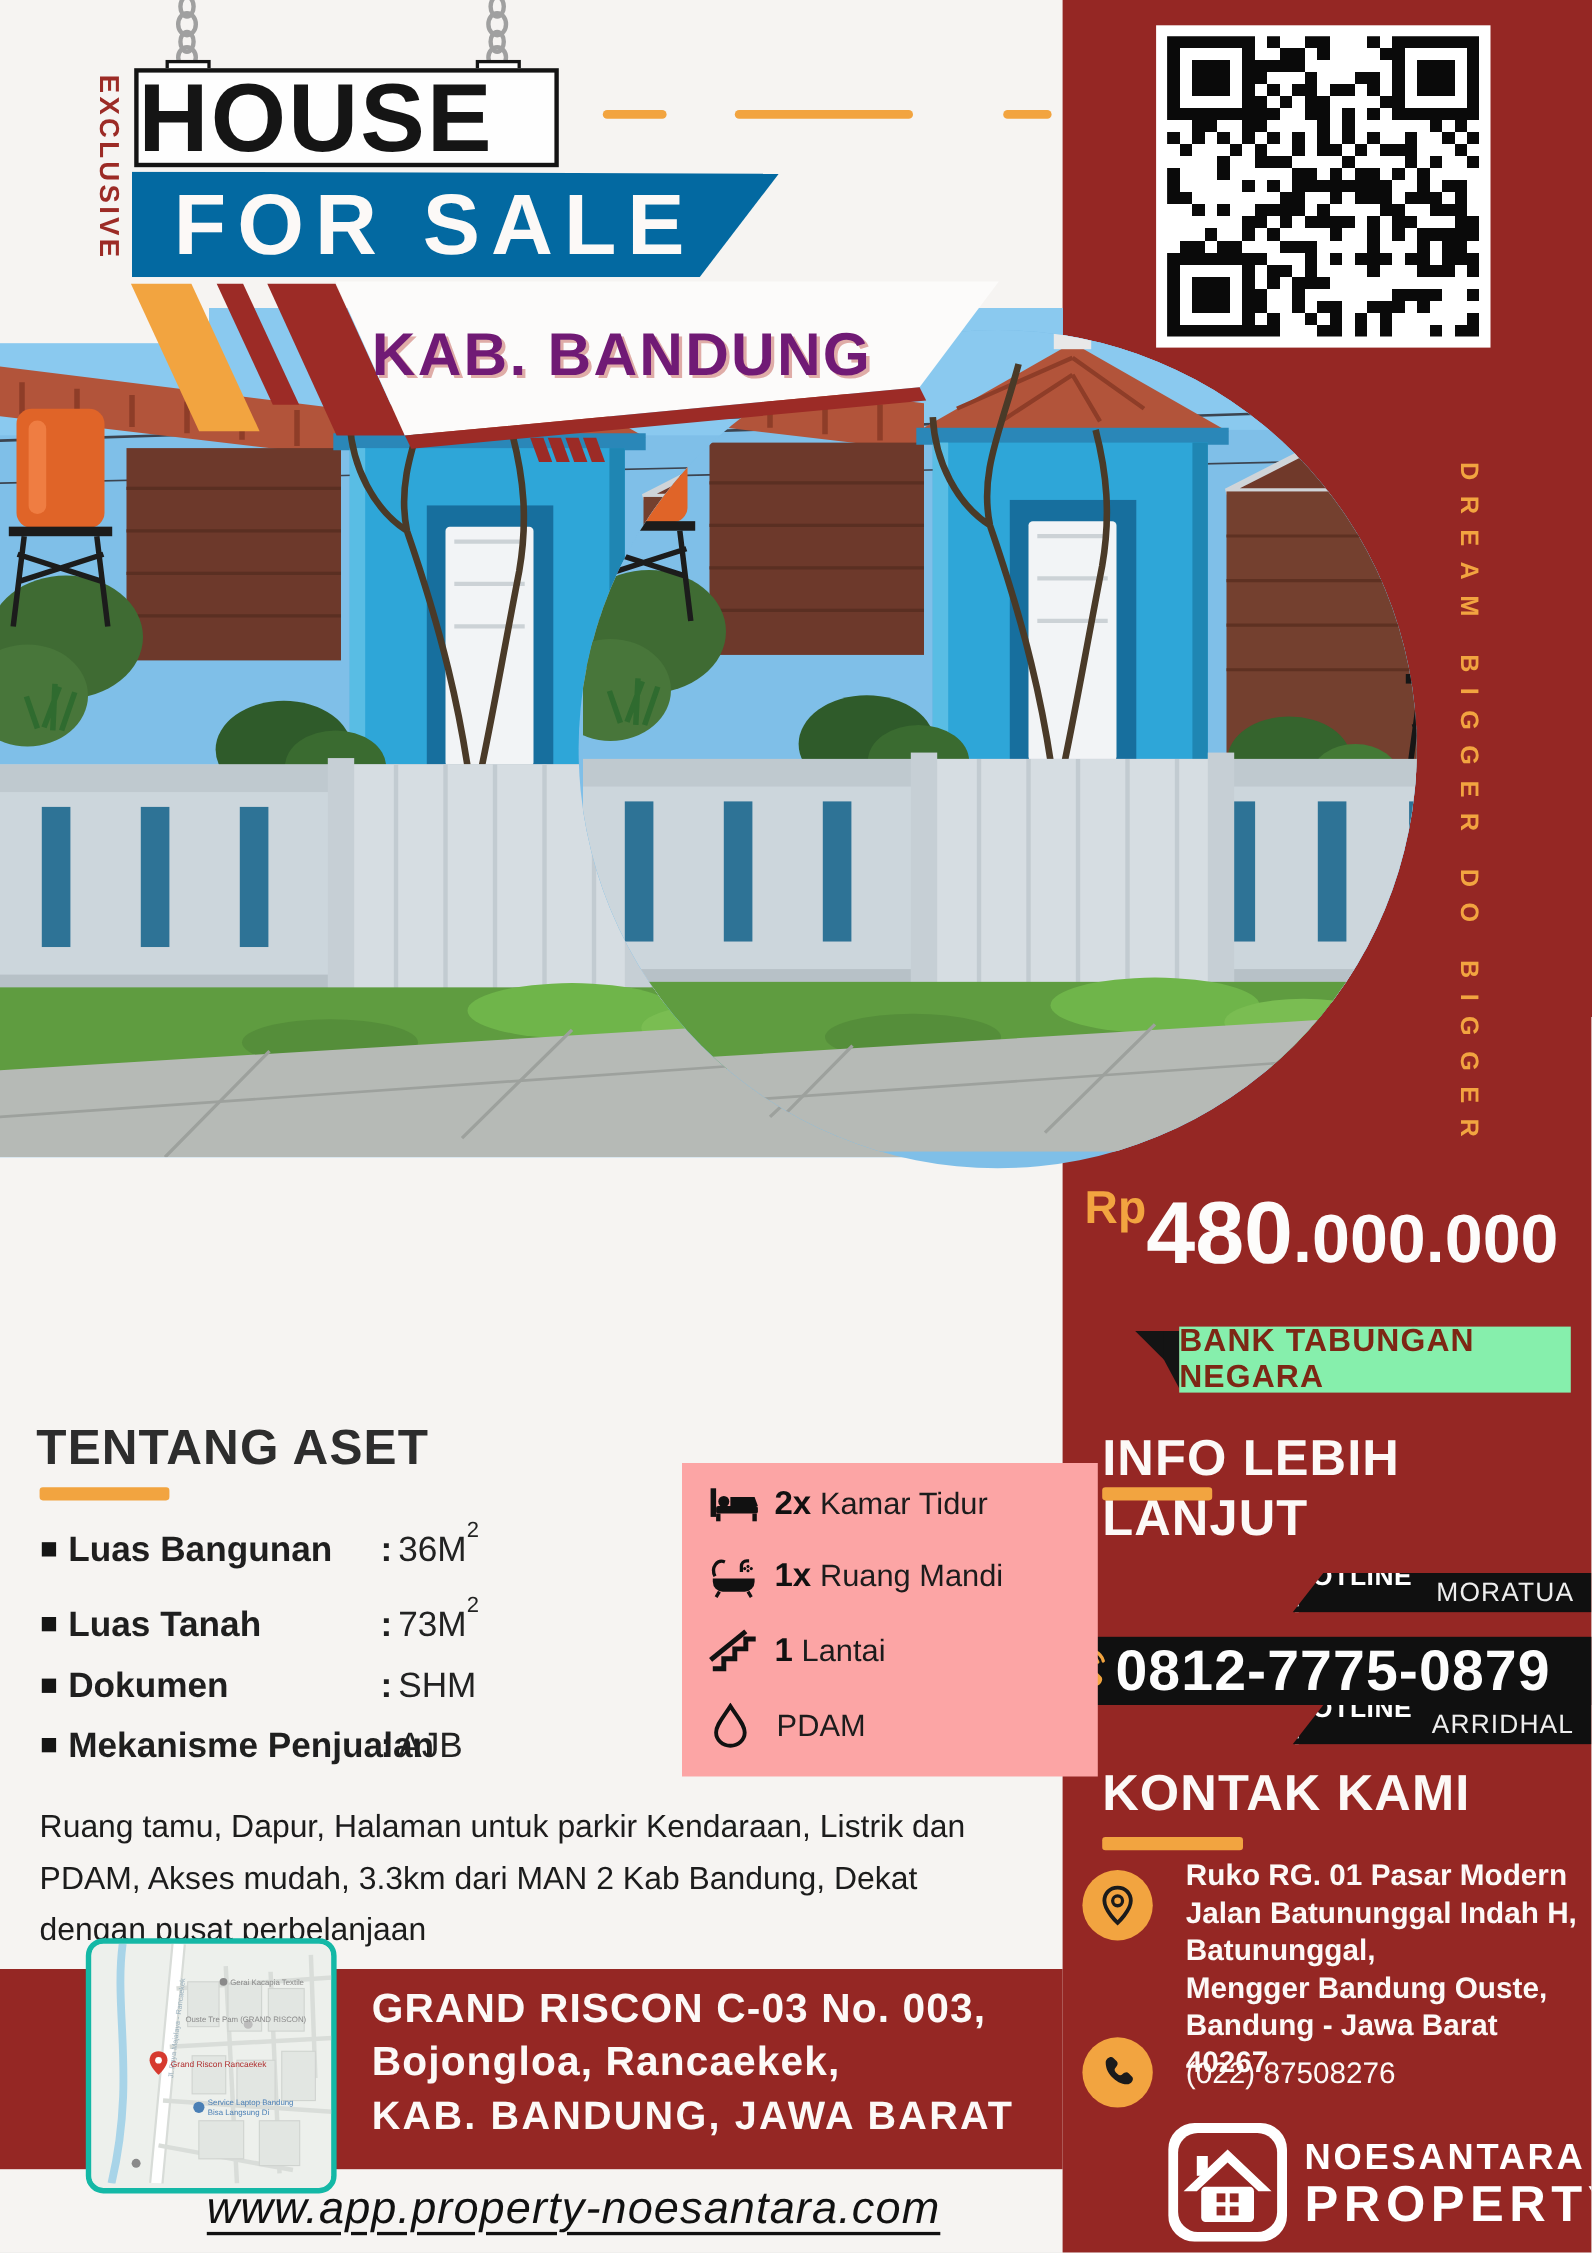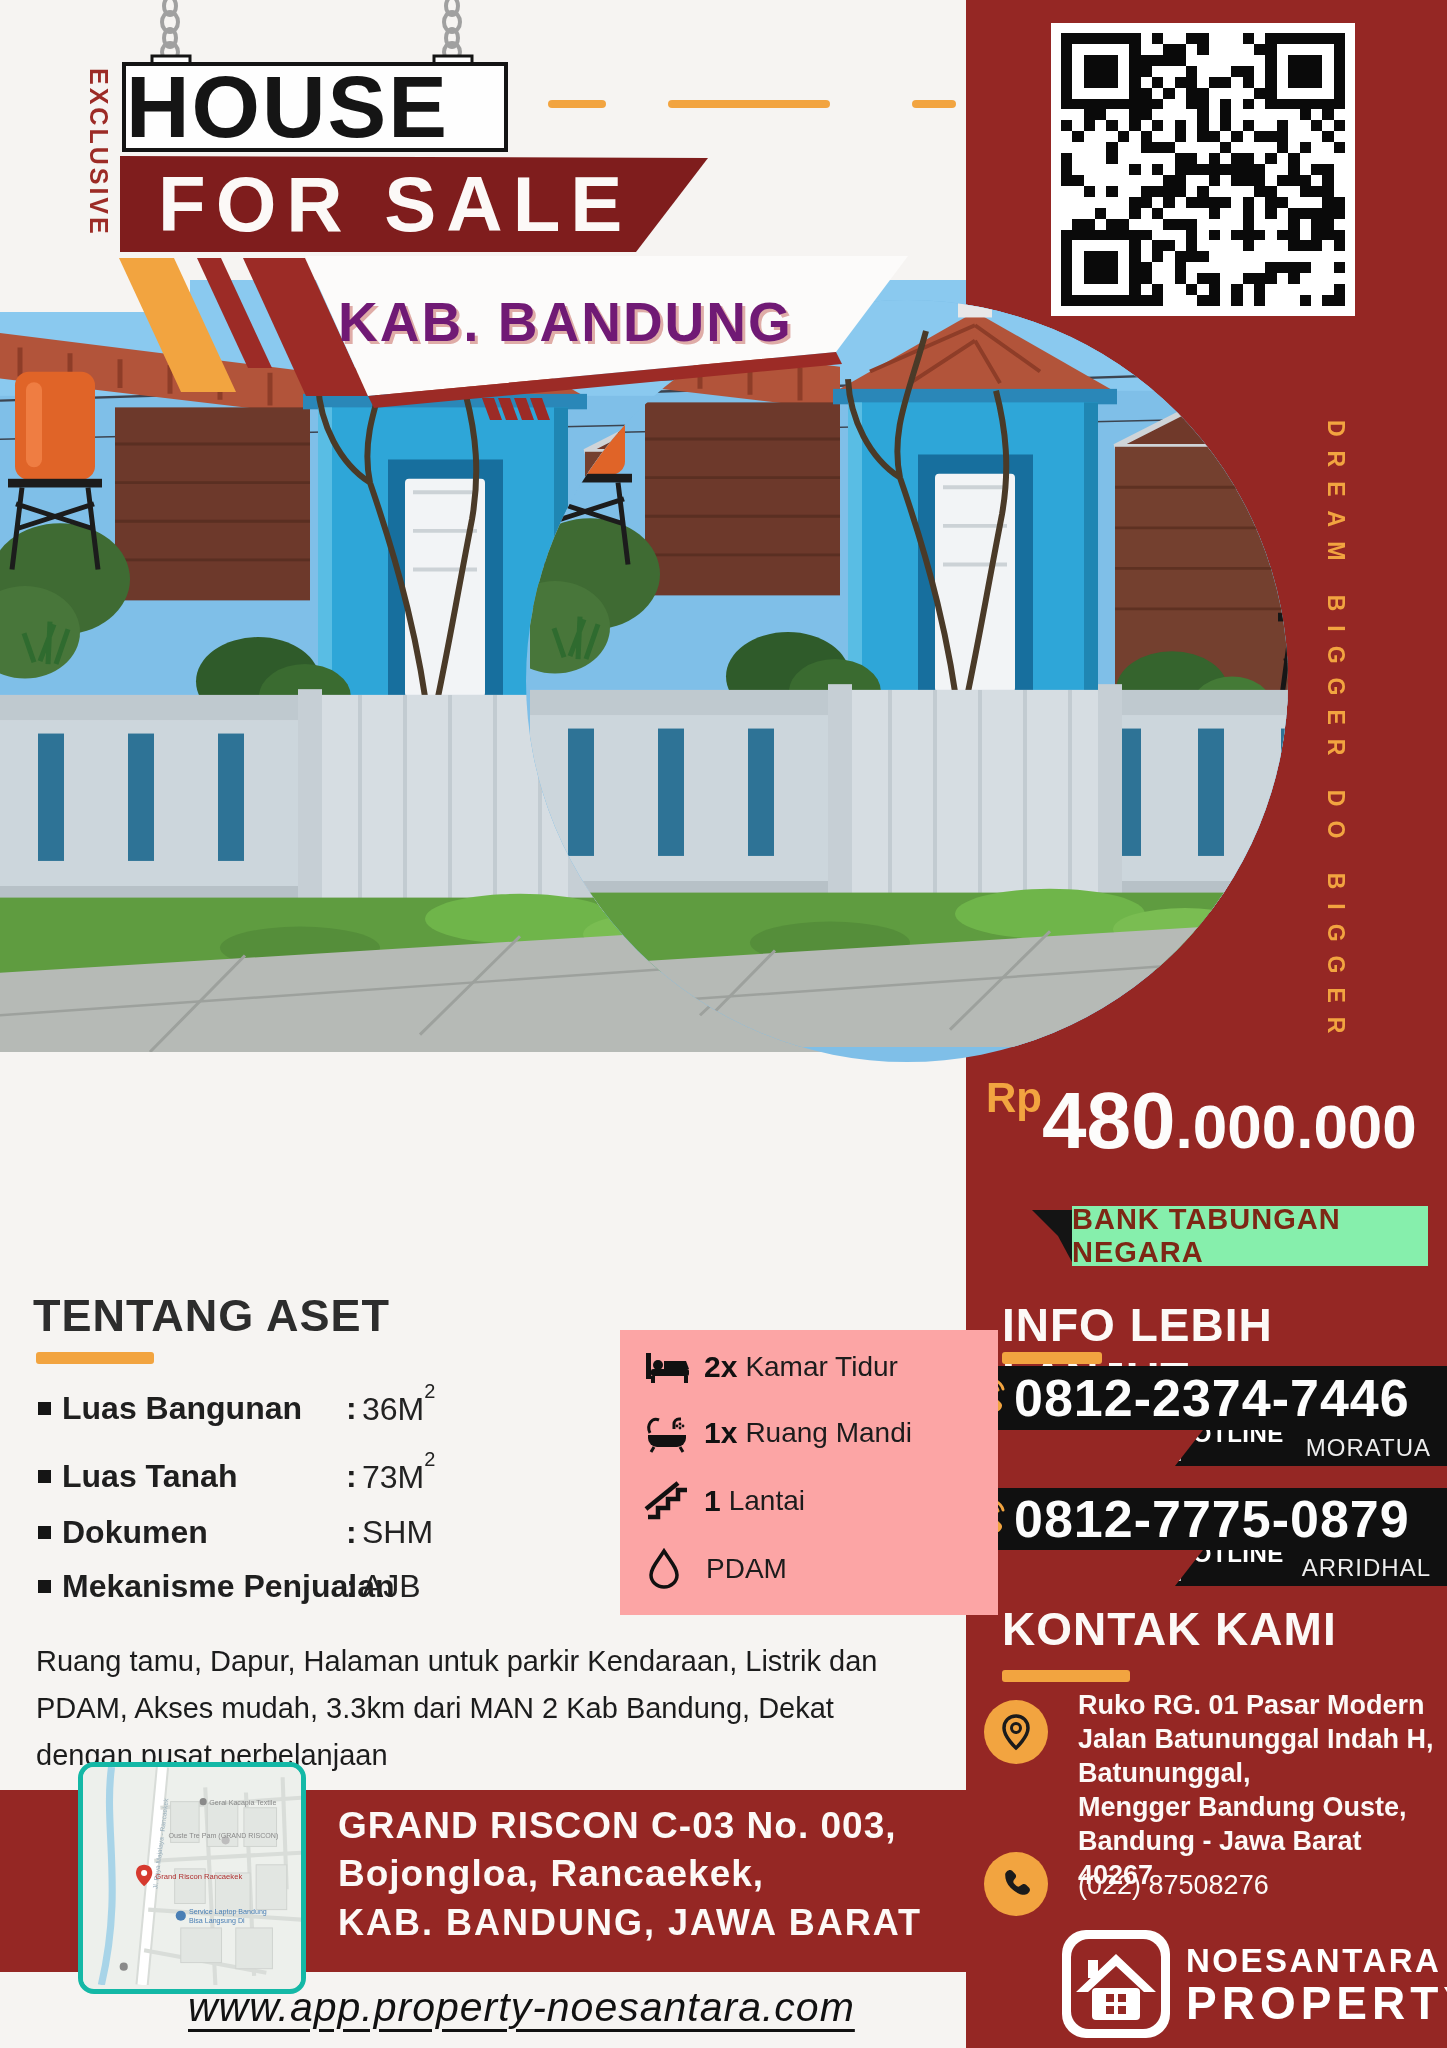--- a/index.html
+++ b/index.html
@@ -10,21 +10,21 @@
   .right-panel{left:966px;top:0;width:481px;height:2048px;background:#952724;}
   .bottom-band{left:0;top:1790px;width:966px;height:182px;background:#952724;}
   
   .photo-main{left:0;top:280px;width:966px;height:772px;overflow:hidden;background:#7fbfe8;}
   .photo-circle{left:526px;top:300px;width:762px;height:762px;border-radius:50%;overflow:hidden;background:#7fbfe8;}
   .photo-circle svg{position:absolute;left:4px;top:-25px;}
   
   .house-sign{left:122px;top:62px;width:386px;height:90px;background:#fefefe;border:4px solid #141414;
               display:flex;align-items:center;justify-content:flex-start;box-sizing:border-box;}
   .house-sign span{font-size:88px;font-weight:800;letter-spacing:2px;color:#151515;line-height:80px;}
-  .forsale-band{left:120px;top:156px;width:600px;height:96px;background:#7f1d1d;
+  .forsale-band{left:120px;top:156px;width:600px;height:96px;background:#0369a1;
                 clip-path:polygon(0 0,98% 2%,86% 100%,0 100%);display:flex;align-items:center;}
   .forsale-band span{font-size:78px;font-weight:800;letter-spacing:10px;color:#fcf9f7;padding-left:38px;line-height:96px;}
   .exclusive{left:84px;top:68px;height:190px;writing-mode:vertical-rl;font-size:25px;font-weight:800;
              letter-spacing:3px;color:#9c2b26;}
   .kab-text{left:338px;top:290px;font-size:55px;font-weight:800;letter-spacing:2px;color:#701a75;
             text-shadow:3px 3px 0 rgba(217,158,152,.85);}
   .dash{position:absolute;height:8px;border-radius:4px;background:#F2A440;top:100px;}
   
   .qr-box{left:1051px;top:23px;width:304px;height:293px;background:#fff;padding:10px;box-sizing:border-box;}
   .tagline{left:1322px;top:420px;height:680px;writing-mode:vertical-rl;font-size:23px;font-weight:700;
@@ -537,27 +537,20 @@
   <div class="abs bank-badge">
     <div class="bank-tri"></div>
     <div class="bank-rect">
         <span>BANK TABUNGAN NEGARA</span>
       </div>
   </div>
 
   <div class="abs info-head">INFO LEBIH LANJUT</div>
   <div class="u-orange" style="left:1002px;top:1352px;width:100px;height:12px;"></div>
 
-  <div class="abs phone-bar" style="top:1366px;">
-    <svg width="44" height="44" viewBox="0 0 44 44" style="margin-left:14px;">
-      <path d="M8,10 c0,-4 6,-8 9,-5 l4,4 c2,2 1,5 -1,7 -2,2 -2,4 0,6 l2,2 c2,2 4,2 6,0 2,-2 5,-3 7,-1 l4,4 c3,3 -1,9 -6,9 -7,0 -13,-4 -18,-9 -5,-5 -7,-11 -7,-17 z" fill="#F2A440"></path>
-      <path d="M30,8 c3,1 5,3 6,6 M33,4 c4,2 7,5 8,9" stroke="#F2A440" stroke-width="3" fill="none" stroke-linecap="round"></path>
-    </svg>
-    <span class="num">0812-2374-7446</span>
-  </div>
   <div class="abs hotline-tab" style="top:1430px;">
     <b>HOTLINE :</b>
     <span>MORATUA</span>
   </div>
 
   <div class="abs phone-bar" style="top:1488px;height:62px;">
     <svg width="44" height="44" viewBox="0 0 44 44" style="margin-left:14px;">
       <path d="M8,10 c0,-4 6,-8 9,-5 l4,4 c2,2 1,5 -1,7 -2,2 -2,4 0,6 l2,2 c2,2 4,2 6,0 2,-2 5,-3 7,-1 l4,4 c3,3 -1,9 -6,9 -7,0 -13,-4 -18,-9 -5,-5 -7,-11 -7,-17 z" fill="#F2A440"></path>
       <path d="M30,8 c3,1 5,3 6,6 M33,4 c4,2 7,5 8,9" stroke="#F2A440" stroke-width="3" fill="none" stroke-linecap="round"></path>
     </svg>

